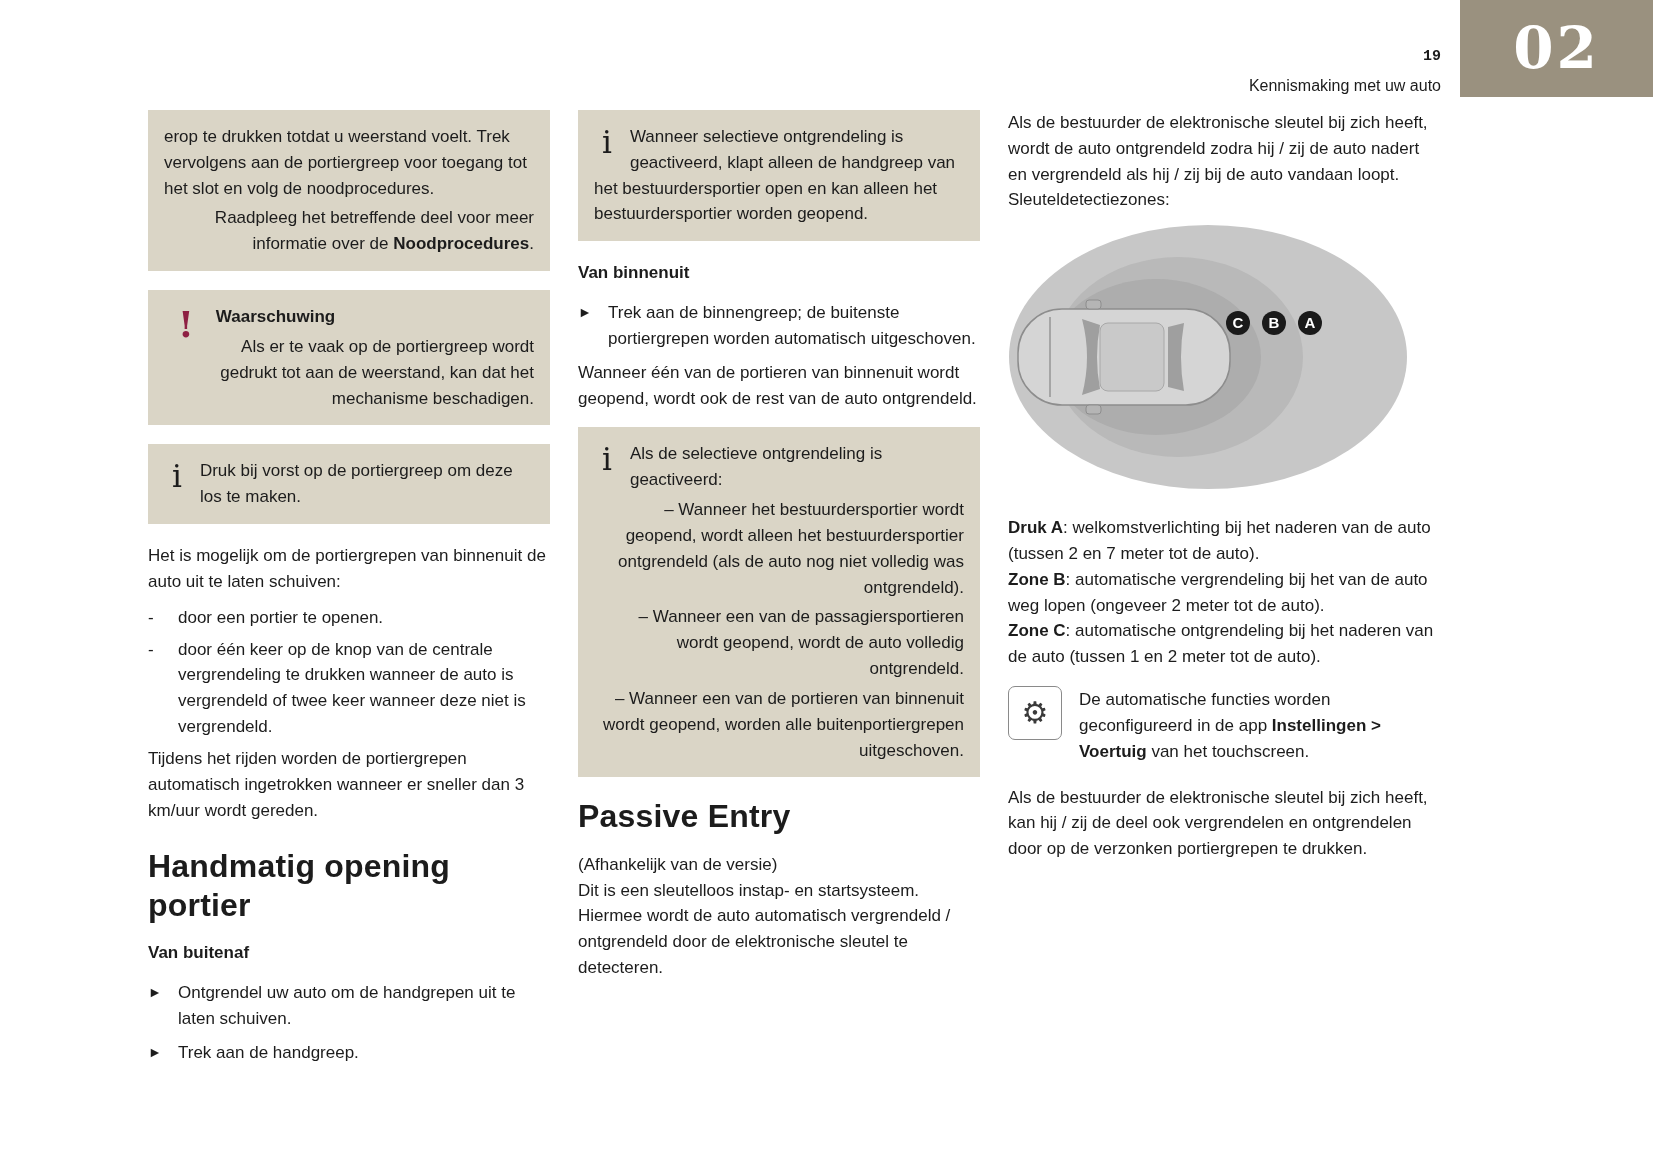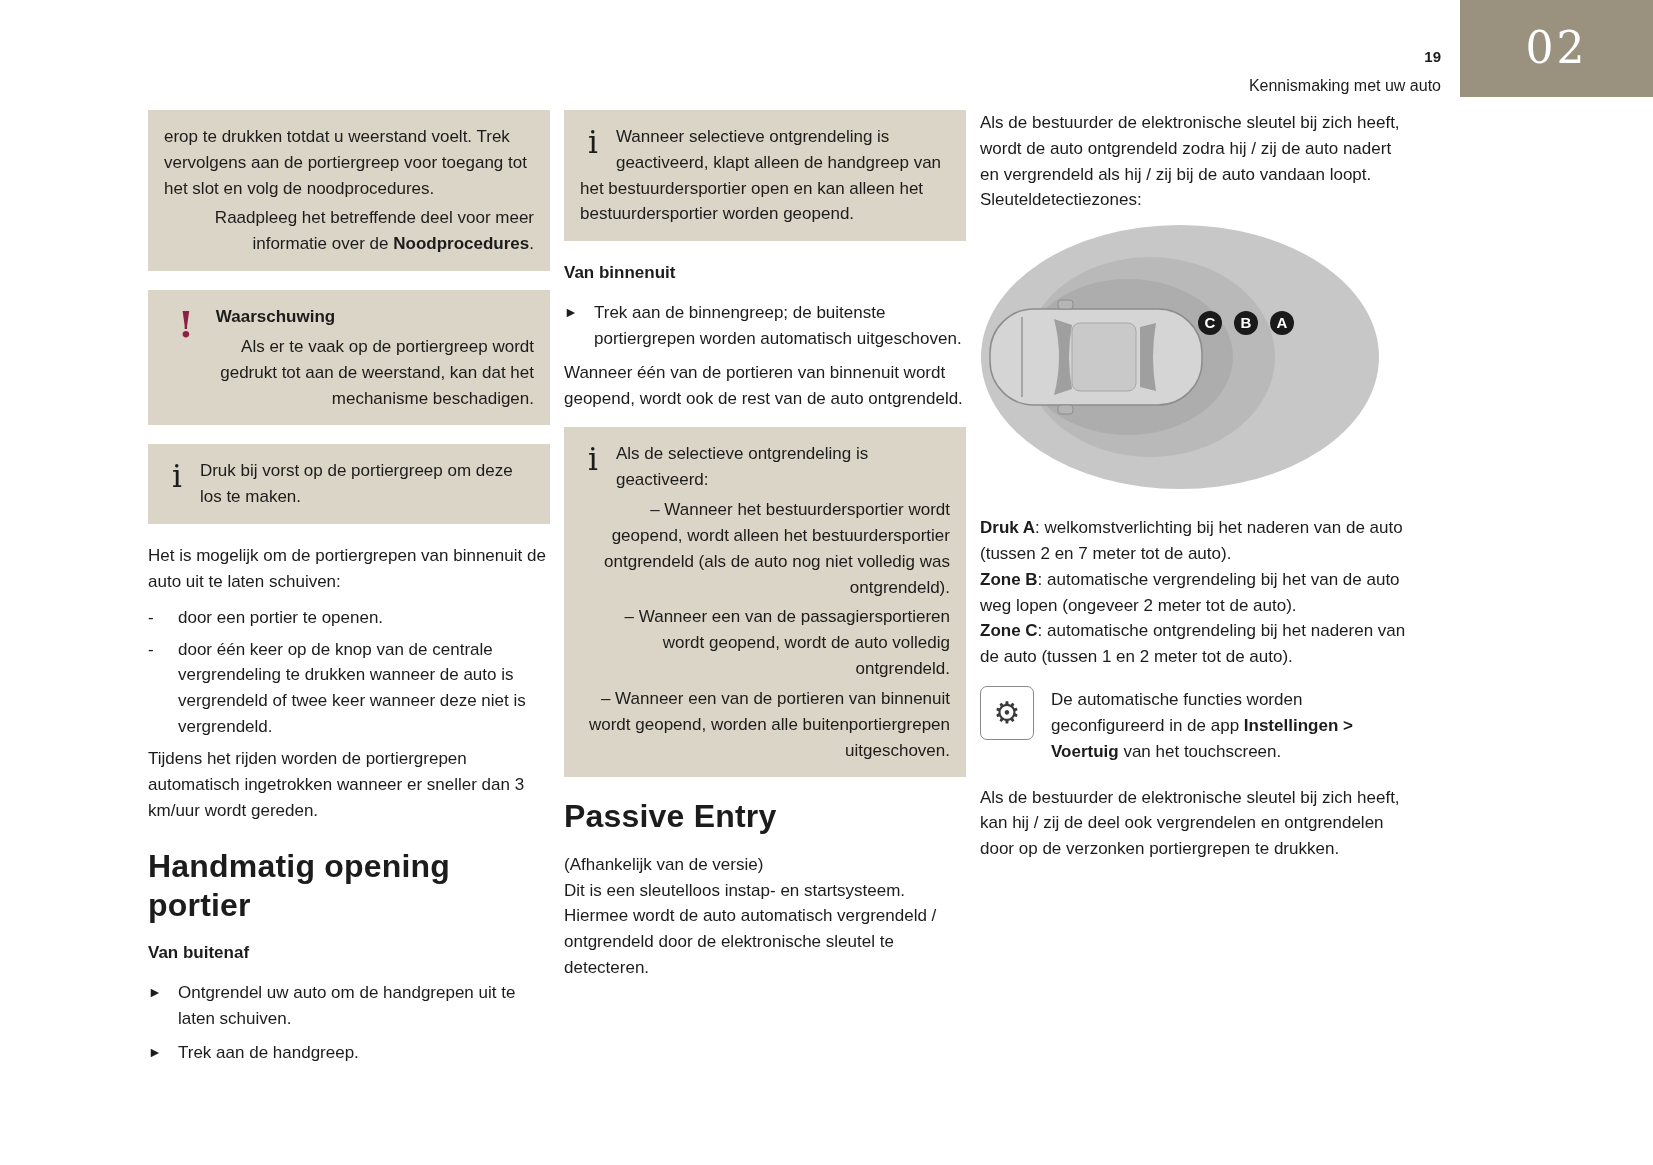--- a/index.html
+++ b/index.html
@@ -16,28 +16,28 @@
 
   
   .chapter-tab {
     position: absolute; top: 0; right: 0;
     width: 193px; height: 97px;
     background: #9a917f;
     display: flex; align-items: center; justify-content: center;
   }
   .chapter-num {
     font-family: "DejaVu Serif", serif;
-    font-size: 44px; color: #ffffff; letter-spacing: 3px; font-weight: 400;
+    font-size: 58px; color: #ffffff; letter-spacing: 3px; font-weight: 700;
   }
   .page-meta { position: absolute; top: 46px; right: 212px; text-align: right; }
-  .page-number { font-weight: bold; font-size: 15px; }
+  .page-number { font-weight: bold; font-size: 15px; font-family: Liberation Mono, monospace; }
   .page-header { font-size: 16px; margin-top: 5px; }
 
   
-  .columns { position: absolute; top: 110px; left: 148px; display: flex; gap: 14px; }
+  .columns { position: absolute; top: 110px; left: 148px; display: flex; gap: 28px; }
   .col { width: 402px; }
   .col-3 { width: 426px; }
 
   p { margin-bottom: 10px; }
   .tight p, p.tight { margin-bottom: 0; }
   .b { font-weight: bold; }
 
   .box {
     background: #dad5c6;
     padding: 14px 16px 14px 16px;

